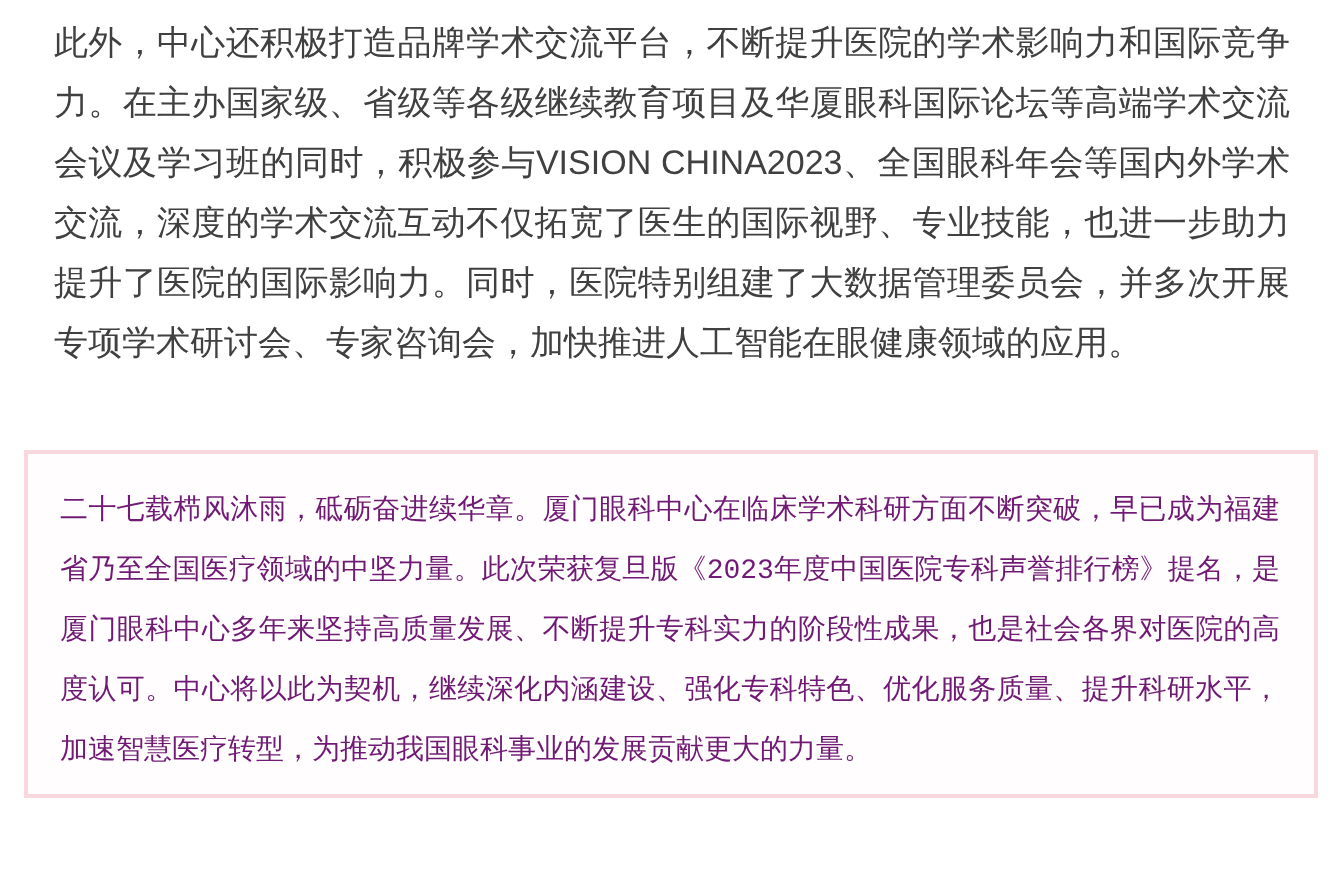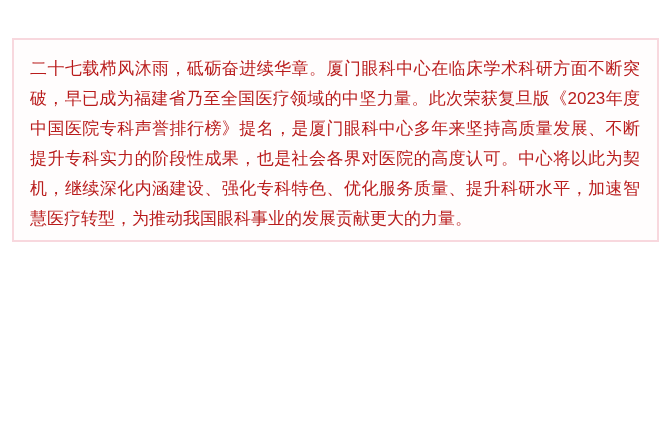--- a/index.html
+++ b/index.html
@@ -22,30 +22,32 @@
     text-align: justify;
     text-justify: inter-character;
   }
   .highlight-box {
     margin: 38px 10px 0 12px;
     background: #fffdfd;
     border: 2px solid #f8d8de;
     padding: 14px 17px 6px 16px;
   }
   .highlight-paragraph {
-    font-size: 17px;
+    font-size: 14px;
     line-height: 30px;
-    color: #b91c1c;
+    color: #701a75;
     text-align: justify;
     text-justify: inter-character;
+    font-family: Liberation Mono, monospace;
   }
 </style>
 </head>
 <body>
 
 <div class="page">
 
+  <p class="body-paragraph">此外，中心还积极打造品牌学术交流平台，不断提升医院的学术影响力和国际竞争力。在主办国家级、省级等各级继续教育项目及华厦眼科国际论坛等高端学术交流会议及学习班的同时，积极参与VISION CHINA2023、全国眼科年会等国内外学术交流，深度的学术交流互动不仅拓宽了医生的国际视野、专业技能，也进一步助力提升了医院的国际影响力。同时，医院特别组建了大数据管理委员会，并多次开展专项学术研讨会、专家咨询会，加快推进人工智能在眼健康领域的应用。</p>
 
   <div class="highlight-box">
     <p class="highlight-paragraph">二十七载栉风沐雨，砥砺奋进续华章。厦门眼科中心在临床学术科研方面不断突破，早已成为福建省乃至全国医疗领域的中坚力量。此次荣获复旦版《2023年度中国医院专科声誉排行榜》提名，是厦门眼科中心多年来坚持高质量发展、不断提升专科实力的阶段性成果，也是社会各界对医院的高度认可。中心将以此为契机，继续深化内涵建设、强化专科特色、优化服务质量、提升科研水平，加速智慧医疗转型，为推动我国眼科事业的发展贡献更大的力量。</p>
   </div>
 
 </div>
 
 </body></html>

